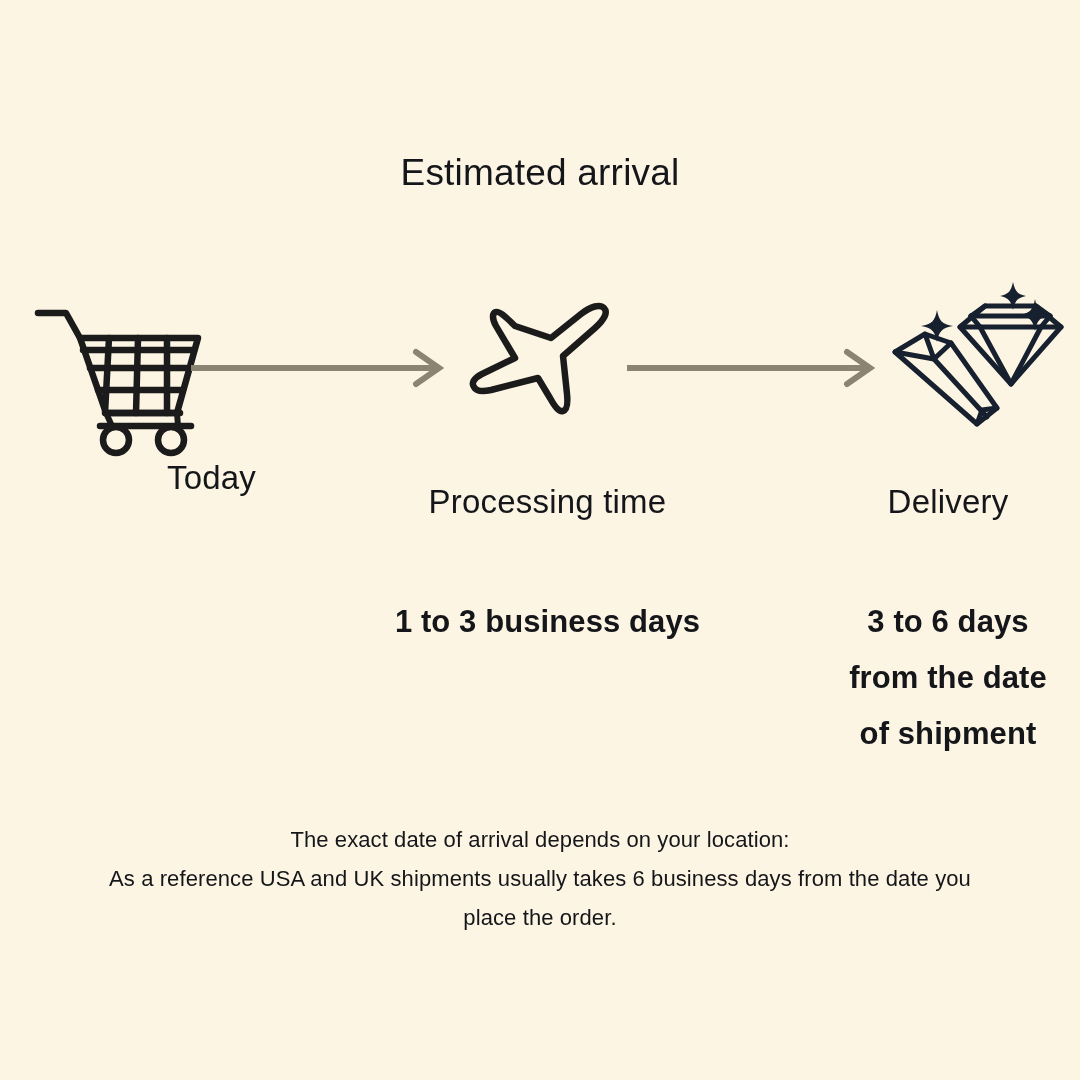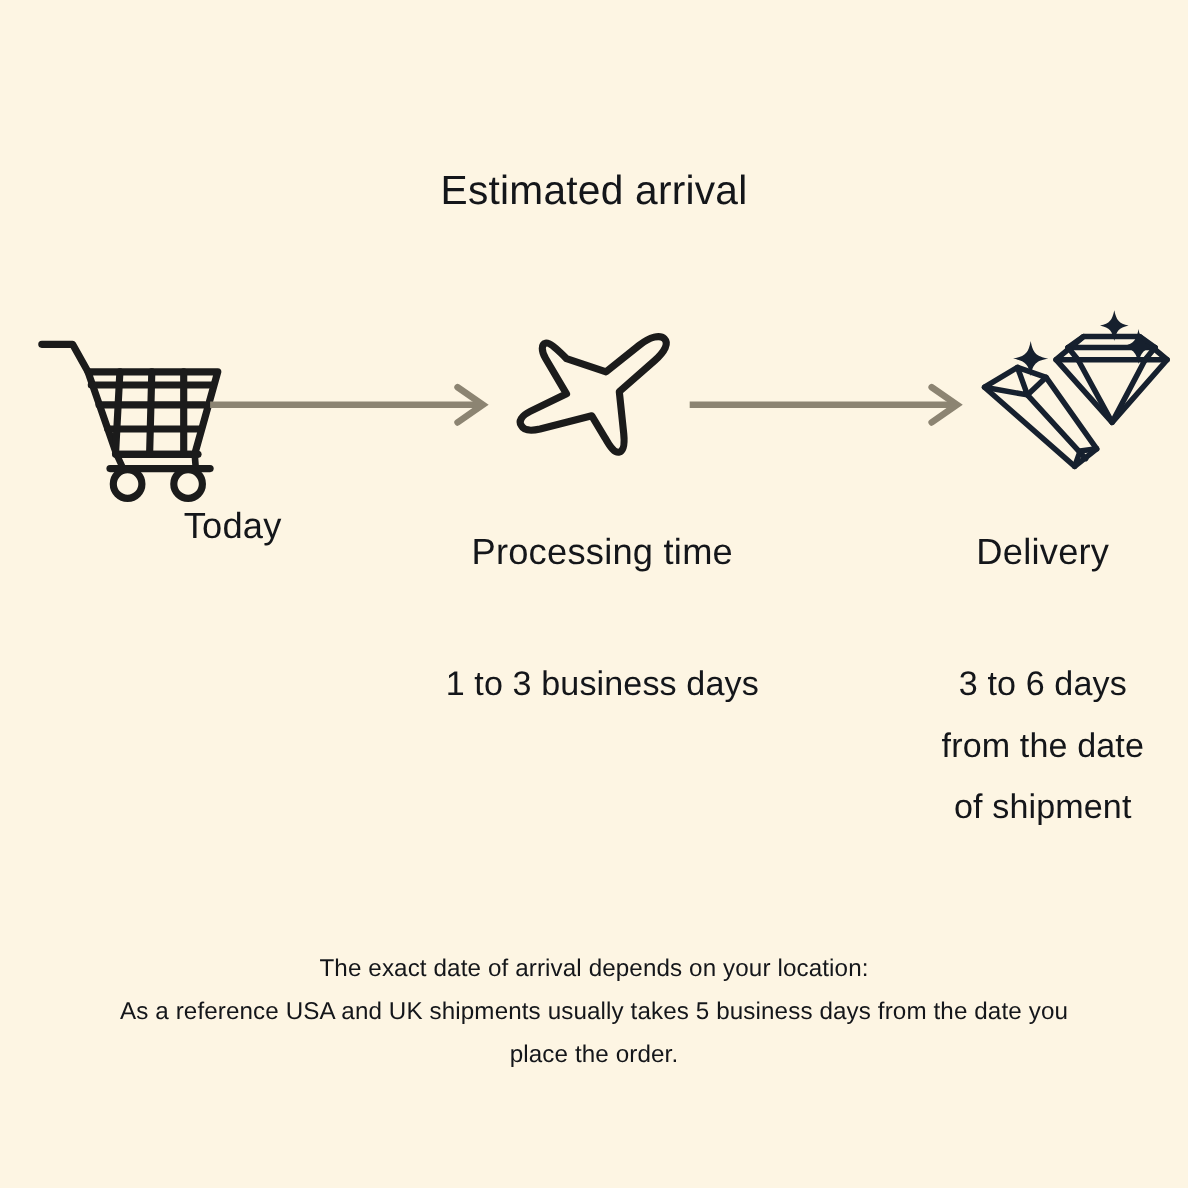--- a/index.html
+++ b/index.html
@@ -82,21 +82,21 @@
     top: 483px;
     left: 800px;
     width: 296px;
   }
 
   
   .detail {
     position: absolute;
     font-size: 31px;
     line-height: 56px;
-    font-weight: 400;
+    font-weight: 700;
     color: #14161a;
     text-align: center;
     letter-spacing: 0.1px;
   }
   .detail-processing {
     top: 594px;
     left: 325px;
     width: 445px;
   }
   .detail-delivery {
@@ -110,21 +110,20 @@
     position: absolute;
     top: 820px;
     left: 0;
     width: 1080px;
     text-align: center;
     font-size: 22px;
     line-height: 39px;
     font-weight: 400;
     color: #14161a;
     letter-spacing: 0.1px;
-    margin-top: 40px;
   }
   .footnote span { display: block; }
 
   svg { display: block; overflow: visible; }
 </style>
 </head>
 <body>
 
 <div class="page">
 
@@ -239,17 +238,17 @@
   </div>
 
   <div class="detail detail-delivery">
     <div>3 to 6 days</div>
     <div>from the date</div>
     <div>of shipment</div>
   </div>
 
   <div class="footnote">
     <span>The exact date of arrival depends on your location:</span>
-    <span>As a reference USA and UK shipments usually takes 5 business days from the date you</span>
+    <span>As a reference USA and UK shipments usually takes 6 business days from the date you</span>
     <span>place the order.</span>
   </div>
 
 </div>
 
 </body></html>

